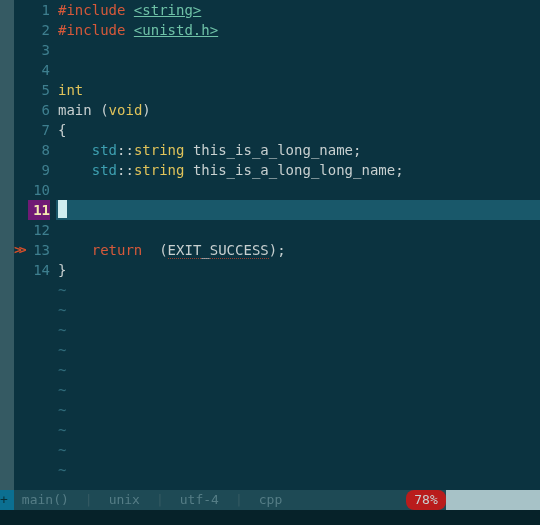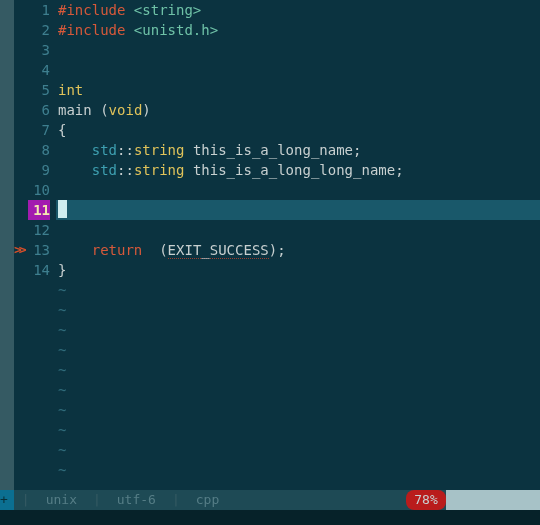--- a/index.html
+++ b/index.html
@@ -55,35 +55,35 @@
     position: relative;
     white-space: pre;
   }
   .line {
     height: 20px;
     line-height: 20px;
   }
   .ln-num { display:block; height:20px; line-height:20px; }
   .ln-num.cur {
     color: #f4eab0;
-    background: #a21caf;
+    background: #701a75;
     font-weight: bold;
   }
   .curline {
     background: #19586a;
     width: 100%;
   }
   .cursor {
     display: inline-block;
     width: 9px; height: 18px;
     background: #cfeef0;
     vertical-align: text-bottom;
   }
   .tk-pp   { color: #d6593a; }
-  .tk-inc  { color: #6fc2a7; }
+  .tk-inc  { color: #6fc2a7; text-decoration: underline; }
   .tk-typ  { color: #e0c35a; }
   .tk-kw   { color: #d6593a; }
   .tk-ns   { color: #3e9fb0; }
   .tk-id   { color: #c8d0d0; }
   .tk-pr   { color: #c8d0d0; }
   .tk-con  { color: #c8d0d0; border-bottom: 1px dotted #9a4032; }
   .tilde   { color: #2f6b7a; }
   .code .line { padding-left: 2px; }
 
   .statusline {
@@ -141,24 +141,25 @@
         <span class="ln-num">&nbsp;</span>
         <span class="ln-num">&nbsp;</span>
         <span class="ln-num">&nbsp;</span>
         <span class="ln-num">&nbsp;</span>
       </div>
     <div class="code" id="code"><div class="line"><span class="tk-pp">#include </span><span class="tk-inc">&lt;string&gt;</span></div><div class="line"><span class="tk-pp">#include </span><span class="tk-inc">&lt;unistd.h&gt;</span></div><div class="line"></div><div class="line"></div><div class="line"><span class="tk-typ">int</span></div><div class="line"><span class="tk-id">main </span><span class="tk-pr">(</span><span class="tk-typ">void</span><span class="tk-pr">)</span></div><div class="line"><span class="tk-pr">{</span></div><div class="line"><span class="tk-id">    </span><span class="tk-ns">std</span><span class="tk-pr">::</span><span class="tk-typ">string</span><span class="tk-id"> this_is_a_long_name</span><span class="tk-pr">;</span></div><div class="line"><span class="tk-id">    </span><span class="tk-ns">std</span><span class="tk-pr">::</span><span class="tk-typ">string</span><span class="tk-id"> this_is_a_long_long_name</span><span class="tk-pr">;</span></div><div class="line"></div><div class="line curline"><span class="cursor"></span></div><div class="line"></div><div class="line"><span class="tk-id">    </span><span class="tk-kw">return</span><span class="tk-id">  </span><span class="tk-pr">(</span><span class="tk-con">EXIT_SUCCESS</span><span class="tk-pr">)</span><span class="tk-pr">;</span></div><div class="line"><span class="tk-pr">}</span></div><div class="line tilde">~</div><div class="line tilde">~</div><div class="line tilde">~</div><div class="line tilde">~</div><div class="line tilde">~</div><div class="line tilde">~</div><div class="line tilde">~</div><div class="line tilde">~</div><div class="line tilde">~</div><div class="line tilde">~</div></div>
   </div>
 
   <div class="statusline">
     <div class="sl-mod">+</div>
+    <div class="sl-seg sl-mid">main()</div>
     <div class="sl-seg sl-mid sl-sep">|</div>
     <div class="sl-seg sl-mid">unix</div>
     <div class="sl-seg sl-mid sl-sep">|</div>
-    <div class="sl-seg sl-mid">utf-6</div>
+    <div class="sl-seg sl-mid">utf-4</div>
     <div class="sl-seg sl-mid sl-sep">|</div>
     <div class="sl-seg sl-mid">cpp</div>
     <div class="sl-grow"></div>
     <div class="sl-seg sl-pct">78%</div>
     <div class="sl-seg sl-ln">
       <span>LN</span>&nbsp;&nbsp;
     </div>
   </div>
 
   <div class="cmdline"></div>

